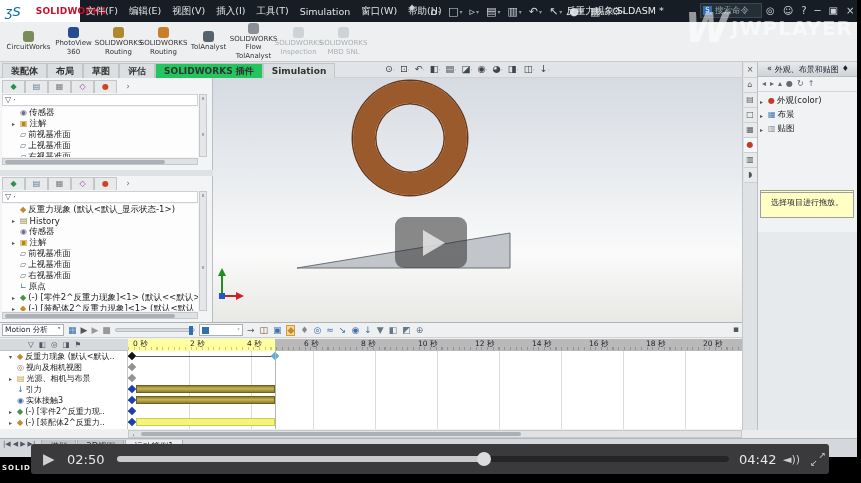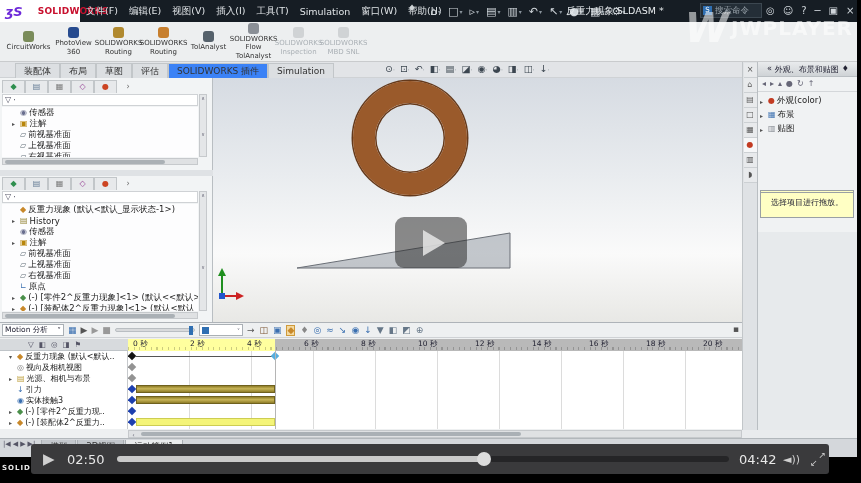--- a/index.html
+++ b/index.html
@@ -4,21 +4,21 @@
 <style>
   html,body{margin:0;padding:0;background:#000;}
   *{box-sizing:border-box;font-family:"DejaVu Sans","Liberation Sans",sans-serif;}
   #stage{position:relative;width:861px;height:483px;background:#000;overflow:hidden;}
   .g{display:inline-block;line-height:1;}
   
   #sw{position:absolute;left:0;top:0;width:857px;height:457px;background:#e9ebed;overflow:hidden;}
   
   #titlebar{position:absolute;left:0;top:0;width:857px;height:22px;background:#161d24;color:#dfe3e6;}
   #logo{position:absolute;left:0;top:0;width:80px;height:22px;background:#fff;display:flex;align-items:center;padding-left:5px;}
-  #logo .lg-pre{color:#6d28d9;font-style:italic;font-weight:bold;font-size:13px;margin-right:2px;}
+  #logo .lg-pre{color:#0369a1;font-style:italic;font-weight:normal;font-size:13px;margin-right:2px;}
   #logo .lg-br{color:#c8102e;font-size:9px;font-weight:bold;letter-spacing:.2px;padding-left:13px;}
   #menubar{position:absolute;left:86px;top:0;height:22px;display:flex;align-items:center;gap:11px;font-size:9.5px;}
   #menubar .mi{white-space:nowrap;cursor:default;}
   #pin{position:absolute;left:408px;top:4px;font-size:9px;color:#cfd3d6;}
   #quickbar{position:absolute;left:430px;top:0;height:22px;display:flex;align-items:center;gap:7px;font-size:11px;color:#cfd5da;}
   #quickbar .qi{display:flex;align-items:center;gap:1px;}
   #quickbar .dd{font-size:6px;color:#8a949c;}
   #doctitle{position:absolute;left:530px;top:0;width:170px;height:22px;display:flex;align-items:center;justify-content:center;font-size:9.5px;color:#e8ecef;white-space:nowrap;}
   #searchbox{position:absolute;left:700px;top:3px;width:62px;height:15px;background:#242e37;border:1px solid #3c4750;color:#9aa4ac;font-size:8.5px;display:flex;align-items:center;padding-left:14px;}
   #searchbox .sb-ic{position:absolute;left:2px;top:2px;width:9px;height:9px;background:#2f6fb2;color:#fff;font-size:7px;text-align:center;line-height:9px;}
@@ -26,23 +26,23 @@
   
   #addins{position:absolute;left:0;top:22px;width:857px;height:40px;background:#edeff0;border-bottom:1px solid #c9cbcd;display:flex;align-items:stretch;padding-left:6px;}
   .addin{width:45px;display:flex;flex-direction:column;align-items:center;justify-content:center;gap:1px;padding:1px 0;}
   .addin .chip{width:11px;height:11px;border-radius:3px;}
   .addin .al{font-size:7px;line-height:1.15;text-align:center;color:#333;white-space:normal;}
   .addin[data-active="true"]{background:#d4d8dc;border:1px solid #9ba1a7;box-shadow:inset 0 1px 2px rgba(0,0,0,.2);}
   .addin[data-disabled="true"] .al{color:#aab0b5;}
   .addin[data-disabled="true"] .chip{opacity:.35;}
   
   #tabrow{position:absolute;left:0;top:62px;width:857px;height:16px;background:#e2e4e7;border-bottom:1px solid #cfd2d5;}
-  #tabrow .tabs{position:absolute;left:15px;top:1px;display:flex;height:15px;}
+  #tabrow .tabs{position:absolute;left:2px;top:1px;display:flex;height:15px;font-weight:bold;}
   .ctab{padding:0 8px;font-size:9px;color:#333;border:1px solid #c2c6c9;border-bottom:none;background:#dcdfe2;display:flex;align-items:center;white-space:nowrap;}
-  .ctab[data-active="true"]{background:#3b82f6;}
+  .ctab[data-active="true"]{background:#22c55e;}
   #headsup{position:absolute;left:385px;top:63px;display:flex;gap:5px;align-items:center;font-size:9.5px;color:#3c4650;}
   #headsup .dd{font-size:6px;color:#78828a;}
   
   #leftpanel{position:absolute;left:0;top:78px;width:213px;height:244px;background:#f2f4f5;border-right:1px solid #b9bec2;}
   .fstrip{position:absolute;left:2px;display:flex;height:13px;}
   .ftab{width:23px;border:1px solid #c2c6c9;border-bottom:none;background:#e7e9eb;font-size:8px;display:flex;align-items:center;justify-content:center;}
   .fstrip .more{width:12px;font-size:8px;color:#666;display:flex;align-items:center;justify-content:center;}
   .filterrow{position:absolute;left:2px;width:196px;height:12px;background:#fff;border:1px solid #cfd2d5;display:flex;align-items:center;font-size:8px;color:#556;padding-left:2px;gap:2px;}
   .tree{position:absolute;left:2px;width:196px;background:#fdfdfe;overflow:hidden;}
   .titem{height:11px;display:flex;align-items:center;gap:2px;font-size:8.5px;color:#222;white-space:nowrap;overflow:hidden;padding-left:10px;}

